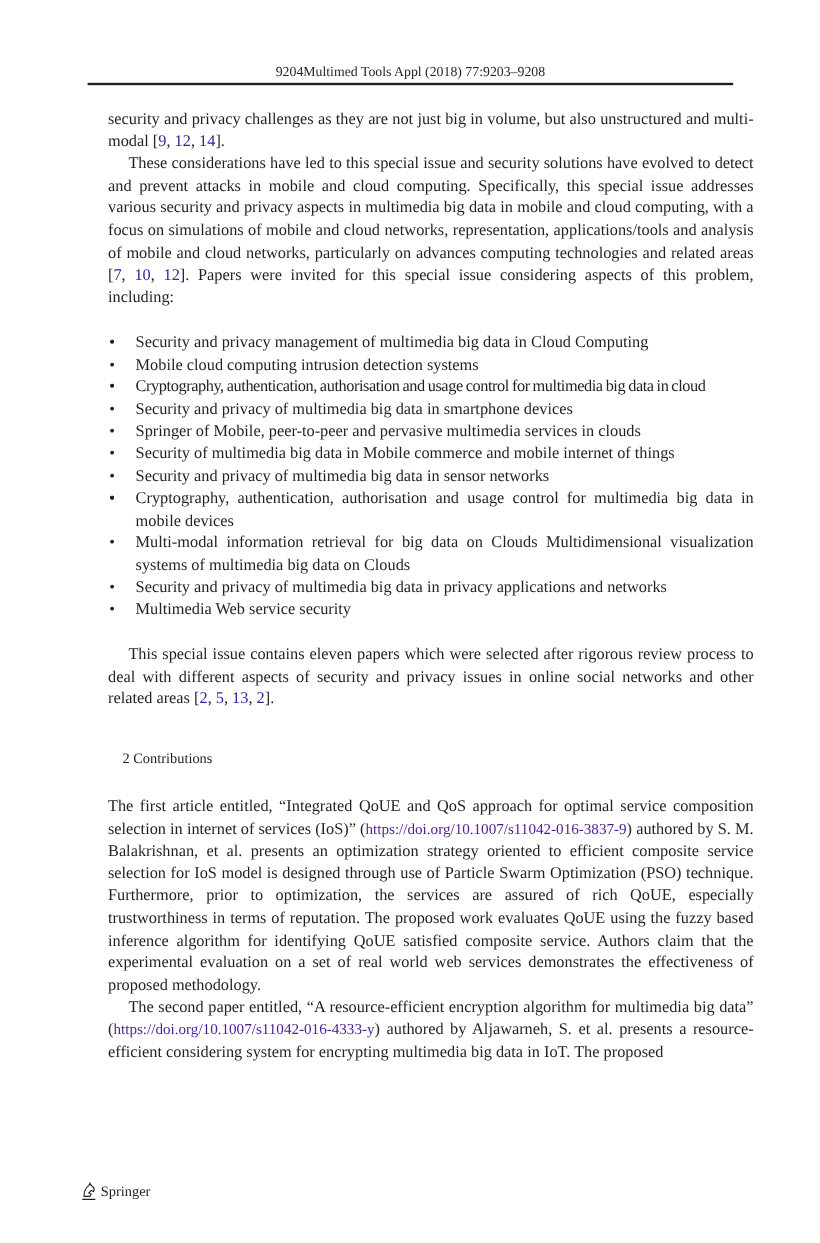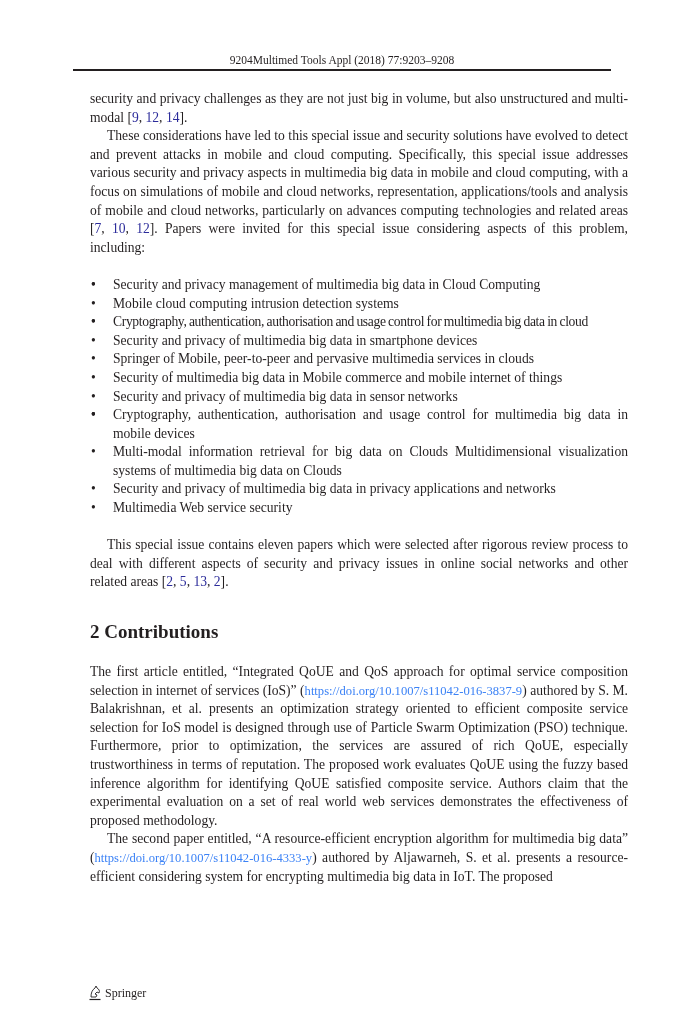--- a/index.html
+++ b/index.html
@@ -18,36 +18,36 @@
     position: absolute; top: 69px; left: 0; width: 538px;
     height: 2px; background: #231f20;
   }
   .body-text {
     position: absolute; top: 90px; left: 17px; width: 538px;
     font-size: 13.6px; line-height: 18.6px;
   }
   p { margin: 0; text-align: justify; }
   p.indent { text-indent: 17px; }
   .cite { color: #2b2b9a; }
-  .link { color: #3b82f6; font-size: 12.6px; }
+  .link { color: #4c1d95; font-size: 12.6px; }
   ul.topics {
     list-style: none; margin: 18.6px 0 18.6px 0; padding: 0;
   }
   ul.topics li {
     position: relative; padding-left: 23px; text-align: justify;
   }
   ul.topics li .bullet {
     position: absolute; left: 1px; top: 0;
   }
   ul.topics li.tight { letter-spacing: -0.35px; word-spacing: -0.6px; }
   h2.section {
-    font-size: 19px; font-weight: bold; margin: 30px 0 21px 0; line-height: 20px;
+    font-size: 12px; font-weight: normal; margin: 30px 0 21px 12px; line-height: 20px;
   }
   .footer {
-    position: absolute; top: 985px; left: 88px;
+    position: absolute; top: 985px; left: 67px;
     font-size: 12px; display: flex; align-items: center; gap: 3px;
   }
   .footer svg { display: block; }
 </style>
 </head>
 <body>
 
 <div class="page">
   <div class="running-head">
     <span>9204</span>

